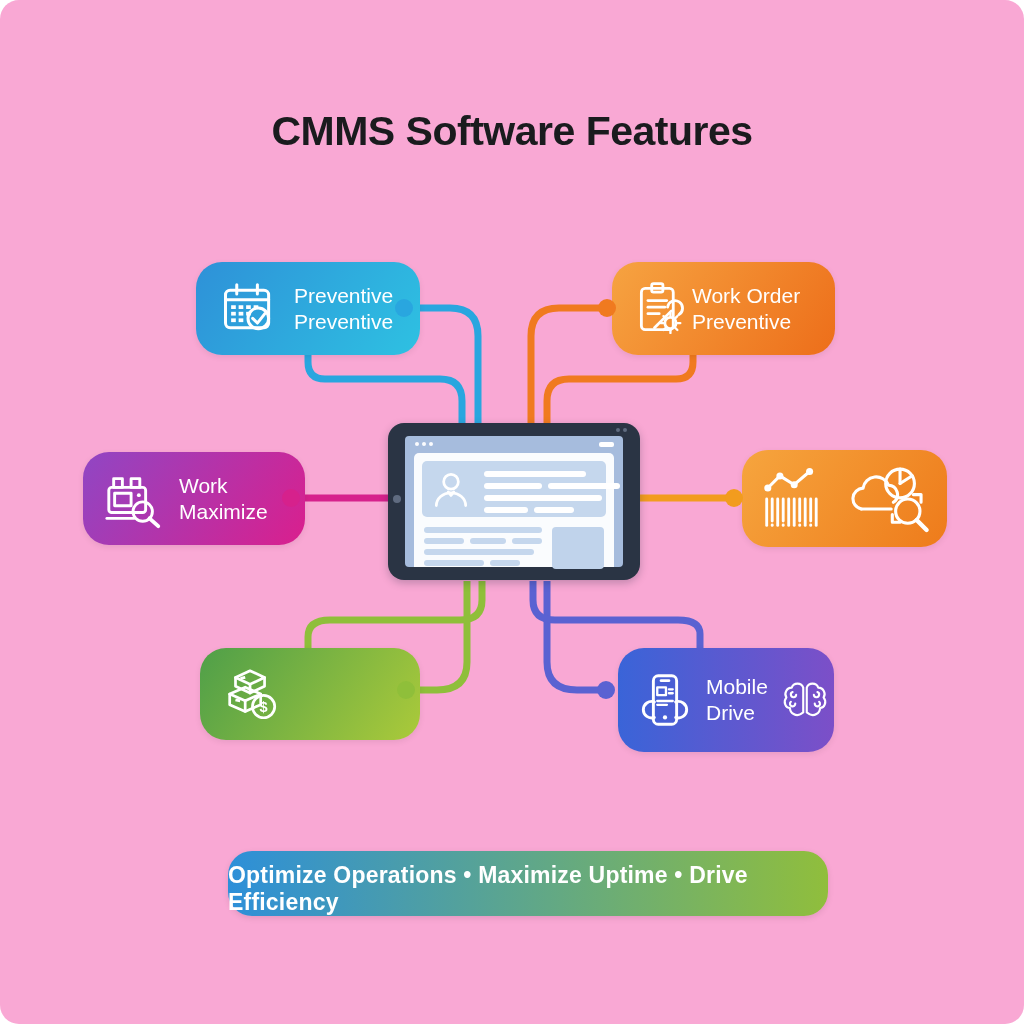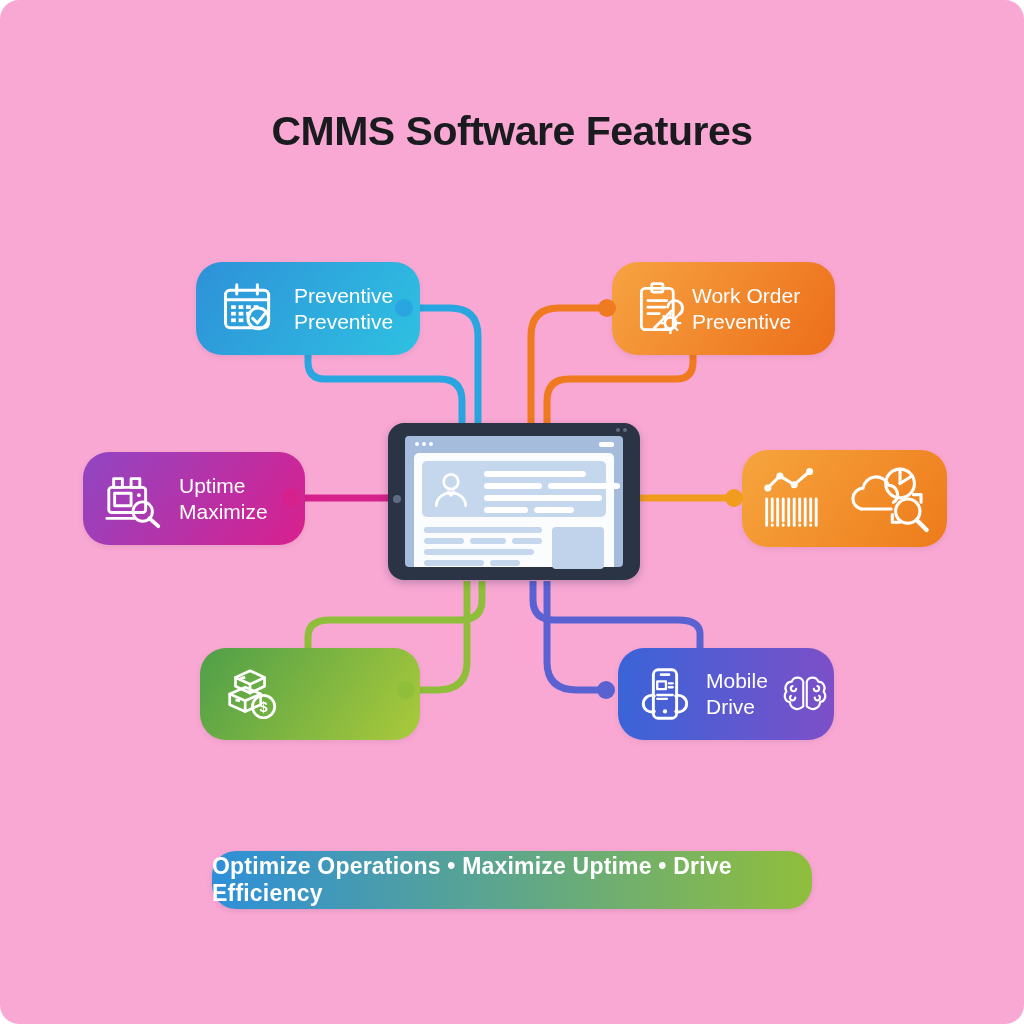--- a/index.html
+++ b/index.html
@@ -17,21 +17,21 @@
                box-shadow:0 2px 6px rgba(0,0,0,0.08);color:#fff;}
   .feature-box .icon{flex:0 0 auto;}
   .feature-box .label{font-size:21px;font-weight:normal;line-height:1.22;}
   .feature-box .label span{display:block;}
 
   .box-pm{left:196px;top:262px;width:202px;height:93px;padding-left:22px;gap:16px;}
   .box-wo{left:612px;top:262px;width:203px;height:93px;padding-left:20px;}
   .box-at{left:83px; top:452px;width:202px;height:93px;padding-left:20px;gap:14px;}
   .box-an{left:742px;top:450px;width:205px;height:97px;justify-content:center;gap:22px;}
   .box-ic{left:200px;top:648px;width:200px;height:92px;padding-left:20px;gap:14px;}
-  .box-ma{left:618px;top:648px;width:200px;height:92px;padding-left:16px;gap:10px;}
+  .box-ma{left:618px;top:648px;width:200px;height:104px;padding-left:16px;gap:10px;}
 
   
   .tablet{position:absolute;z-index:3;left:388px;top:423px;width:252px;height:157px;
           background:#2a3444;border-radius:16px;box-shadow:0 3px 8px rgba(20,30,50,0.25);}
   .bezel-cam{position:absolute;left:5px;top:72px;width:8px;height:8px;border-radius:50%;background:#5f6b80;}
   .bezel-dots{position:absolute;right:13px;top:5px;display:flex;gap:3px;}
   .bezel-dots i{width:4px;height:4px;border-radius:50%;background:#5f6b80;}
   .screen{position:absolute;left:17px;top:13px;right:17px;bottom:13px;background:#a6bcdd;border-radius:4px;}
   .chrome-dots{position:absolute;left:10px;top:6px;display:flex;gap:3px;}
   .chrome-dots i{width:4px;height:4px;border-radius:50%;background:rgba(255,255,255,0.95);}
@@ -44,22 +44,22 @@
   .cl2a{left:62px;top:22px;width:58px;} .cl2b{left:126px;top:22px;width:72px;}
   .cl3{left:62px;top:34px;width:118px;}
   .cl4a{left:62px;top:46px;width:44px;} .cl4b{left:112px;top:46px;width:40px;}
   .body-lines i{position:absolute;height:6px;border-radius:3px;background:#c5d7ed;}
   .bl1{left:10px;top:74px;width:118px;}
   .bl2a{left:10px;top:85px;width:40px;} .bl2b{left:56px;top:85px;width:36px;} .bl2c{left:98px;top:85px;width:30px;}
   .bl3{left:10px;top:96px;width:110px;}
   .bl4a{left:10px;top:107px;width:60px;} .bl4b{left:76px;top:107px;width:30px;}
   .content-block{position:absolute;right:10px;top:74px;width:52px;height:42px;background:#c0d3eb;border-radius:4px;}
 
-  .banner{position:absolute;z-index:2;left:212px;top:851px;width:600px;height:58px;border-radius:24px;
-          display:flex;align-items:center;justify-content:center;box-shadow:0 2px 6px rgba(0,0,0,0.1);}
+  .banner{position:absolute;z-index:2;left:228px;top:851px;width:600px;height:65px;border-radius:24px;
+          display:flex;align-items:flex-end;justify-content:center;box-shadow:0 2px 6px rgba(0,0,0,0.1);}
   .banner .banner-text{color:#fff;font-size:23px;font-weight:bold;letter-spacing:0.2px;}
 
   .icon svg{display:block;}
 </style>
 </head>
 <body>
 
 <div class="canvas">
 
   <h1 class="title">CMMS Software Features</h1>
@@ -141,21 +141,21 @@
           <rect x="29" y="11" width="9" height="9"></rect>
         <rect x="6" y="20" width="38" height="26" rx="3"></rect>
         <rect x="12" y="26" width="17" height="13"></rect>
         <circle cx="37" cy="28" r="2" fill="#fff" stroke="none"></circle>
         <line x1="4" y1="52" x2="32" y2="52"></line>
         <circle cx="41" cy="45" r="10"></circle>
         <line x1="48" y1="52" x2="57" y2="60" stroke-width="4"></line>
       </svg>
     </span>
     <div class="label">
-      <span>Uptime</span>
+      <span>Work</span>
       <span>Maximize</span>
     </div>
   </div>
 
   <div class="feature-box box-an" style="background: linear-gradient(125deg, rgb(246, 165, 62), rgb(238, 123, 27));">
     <span class="icon">
       <svg width="66" height="72" viewBox="0 0 60 64" fill="none" stroke="#fff" stroke-width="2.8" stroke-linecap="round" stroke-linejoin="round">
         <polyline points="8,22 19,11 32,19 46,7"></polyline>
         <g fill="#fff" stroke="none">
           <circle cx="8" cy="22" r="3.2"></circle>

